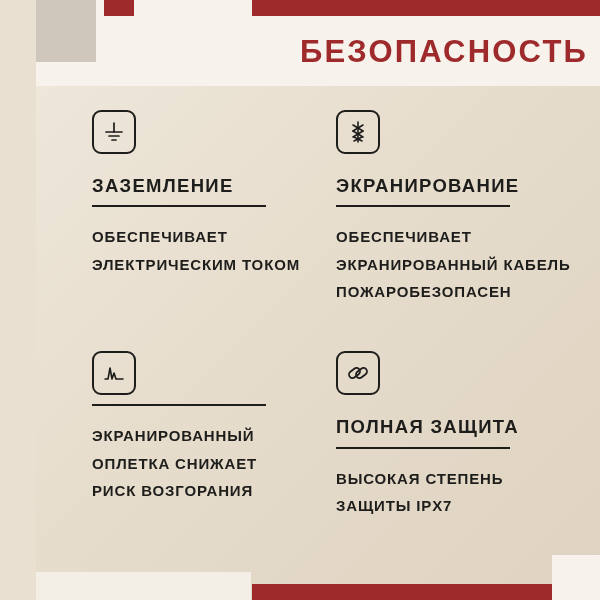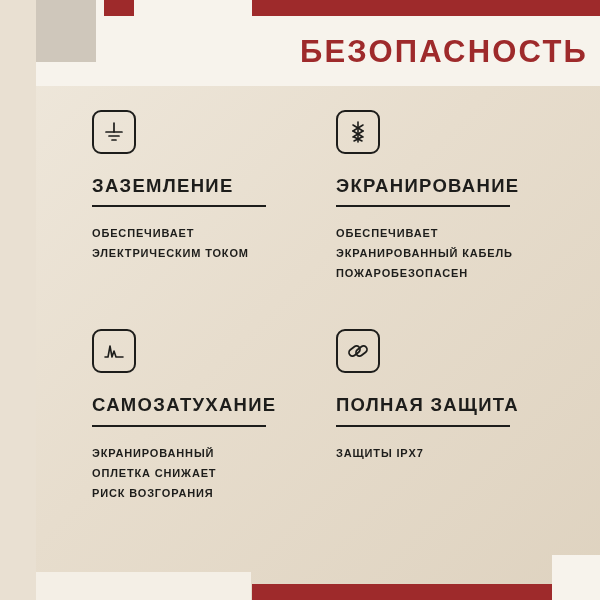--- a/index.html
+++ b/index.html
@@ -136,21 +136,21 @@
     white-space: nowrap;
   }
   .rule {
     margin-top: 9px;
     width: 174px;
     height: 2px;
     background: #1d1d1b;
   }
   .card-body {
     margin-top: 16px;
-    font-size: 11px;
+    font-size: 15px;
     font-weight: bold;
     letter-spacing: 0.85px;
     line-height: 1.82;
     color: #1d1d1b;
   }
   .card-body div {
     white-space: nowrap;
   }
 </style>
 </head>
@@ -209,37 +209,37 @@
         <div>ПОЖАРОБЕЗОПАСЕН</div>
       </div>
     </div>
 
     <div class="card">
       <div class="icon-box">
         <svg width="26" height="26" viewBox="0 0 26 26" fill="none" stroke="#1d1d1b" stroke-width="1.6" stroke-linecap="round" stroke-linejoin="round">
           <polyline points="4,19 7,19 9,8 11,19 13,13 15,19 18,19 22,19"></polyline>
         </svg>
       </div>
-      <div class="card-title">САМОЗАТУХАНИЕ</div>
       <div class="rule"></div>
       <div class="card-body">
         <div>ЭКРАНИРОВАННЫЙ</div>
         <div>ОПЛЕТКА СНИЖАЕТ</div>
         <div>РИСК ВОЗГОРАНИЯ</div>
       </div>
     </div>
 
     <div class="card">
       <div class="icon-box">
         <svg width="26" height="26" viewBox="0 0 26 26" fill="none" stroke="#1d1d1b" stroke-width="1.8" stroke-linecap="round">
           <rect x="3.5" y="9.5" width="12" height="7" rx="3.5" transform="rotate(-38 9.5 13)"></rect>
           <rect x="10.5" y="9.5" width="12" height="7" rx="3.5" transform="rotate(-38 16.5 13)"></rect>
         </svg>
       </div>
       <div class="card-title">ПОЛНАЯ ЗАЩИТА</div>
       <div class="rule"></div>
       <div class="card-body">
+        <div>ВЫСОКАЯ СТЕПЕНЬ</div>
         <div>ЗАЩИТЫ IPX7</div>
       </div>
     </div>
 
   </div>
 </div>
 
 </body></html>

